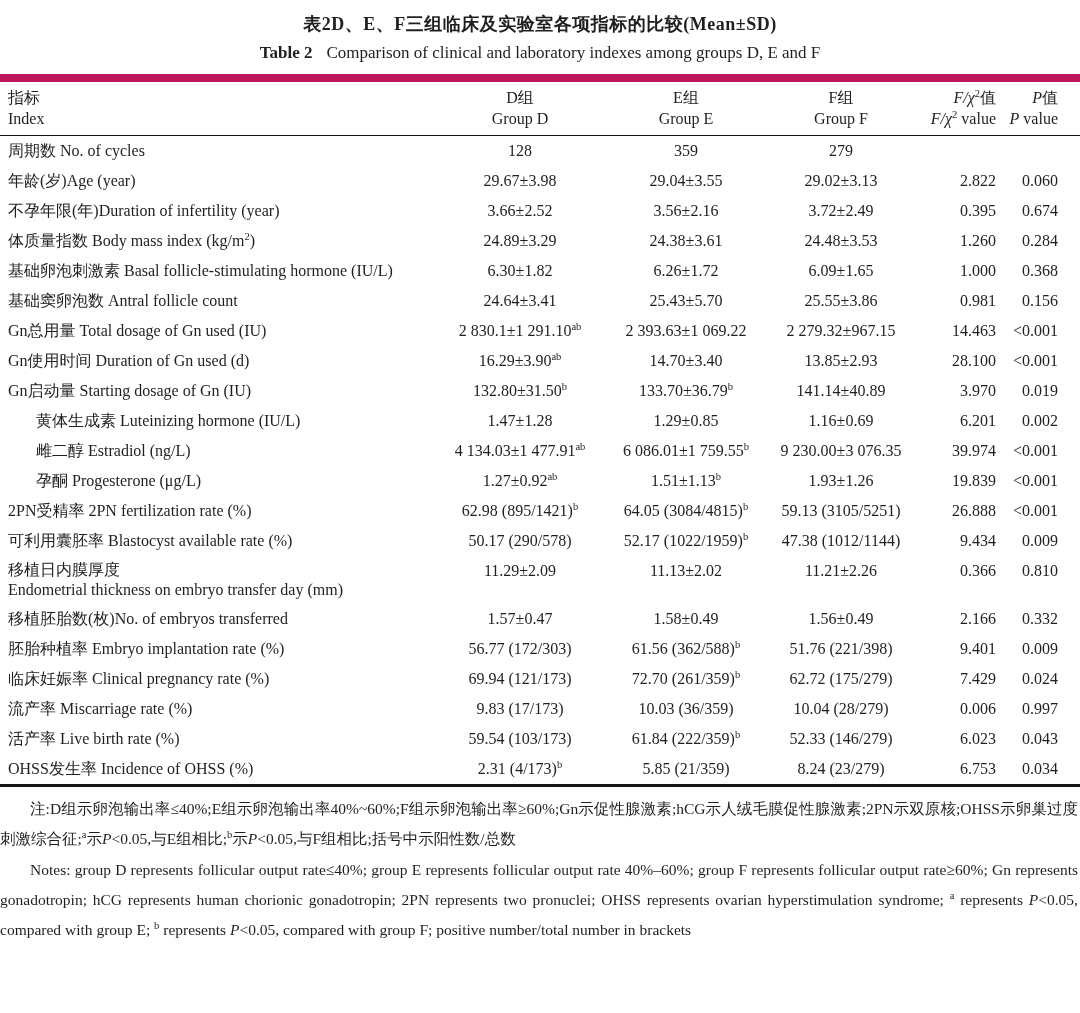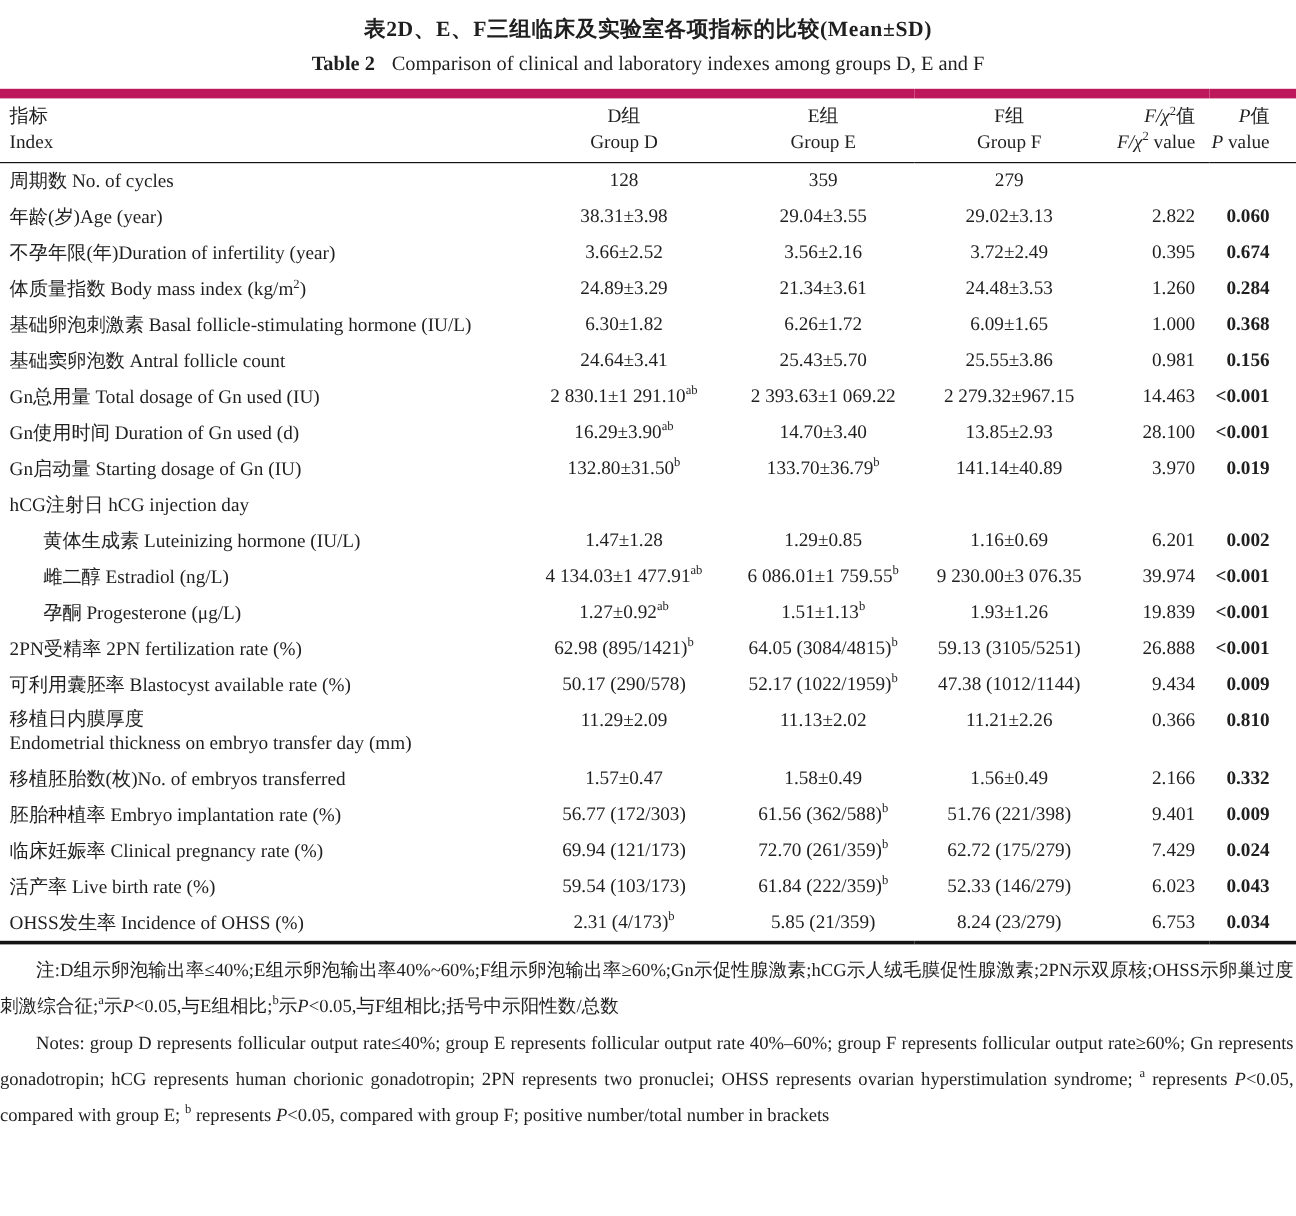--- a/index.html
+++ b/index.html
@@ -28,21 +28,21 @@
   thead th.c-label{text-align:left;padding-left:8px;}
   thead th.c-d,thead th.c-e,thead th.c-f{text-align:center;}
   thead th.c-fv{text-align:right;padding-right:12px;}
   thead th.c-p{text-align:right;padding-right:22px;}
 
   tbody td{font-size:16px;height:30px;padding:0;vertical-align:middle;white-space:nowrap;}
   td.c-label{text-align:left;padding-left:8px;overflow:hidden;}
   tr.indent td.c-label{padding-left:36px;}
   td.val{text-align:center;}
   td.c-fv{text-align:right;padding-right:12px;}
-  td.c-p{text-align:right;padding-right:22px;font-weight:bold;}
+  td.c-p{text-align:right;padding-right:22px;}
 
   tr.tall td{vertical-align:top;}
   tr.tall td.c-label div{line-height:20px;}
   tr.tall td.c-label{padding-top:4px;padding-bottom:4px;white-space:normal;}
   tr.tall td.val,tr.tall td.c-fv,tr.tall td.c-p{padding-top:5px;line-height:20px;}
 
   sup{font-size:10.5px;line-height:0;vertical-align:super;}
   i{font-style:italic;}
 
   
@@ -108,42 +108,42 @@
           <td class="c-d val">128</td>
           <td class="c-e val">359</td>
           <td class="c-f val">279</td>
           <td class="c-fv"></td>
           <td class="c-p"></td>
         </tr>
         <tr>
           <td class="c-label">
             <div>年龄(岁)Age (year)</div>
           </td>
-          <td class="c-d val">38.31±3.98</td>
+          <td class="c-d val">29.67±3.98</td>
           <td class="c-e val">29.04±3.55</td>
           <td class="c-f val">29.02±3.13</td>
           <td class="c-fv">2.822</td>
           <td class="c-p">0.060</td>
         </tr>
         <tr>
           <td class="c-label">
             <div>不孕年限(年)Duration of infertility (year)</div>
           </td>
           <td class="c-d val">3.66±2.52</td>
           <td class="c-e val">3.56±2.16</td>
           <td class="c-f val">3.72±2.49</td>
           <td class="c-fv">0.395</td>
           <td class="c-p">0.674</td>
         </tr>
         <tr>
           <td class="c-label">
             <div>体质量指数 Body mass index (kg/m<sup>2</sup>)</div>
           </td>
           <td class="c-d val">24.89±3.29</td>
-          <td class="c-e val">21.34±3.61</td>
+          <td class="c-e val">24.38±3.61</td>
           <td class="c-f val">24.48±3.53</td>
           <td class="c-fv">1.260</td>
           <td class="c-p">0.284</td>
         </tr>
         <tr>
           <td class="c-label">
             <div>基础卵泡刺激素 Basal follicle-stimulating hormone (IU/L)</div>
           </td>
           <td class="c-d val">6.30±1.82</td>
           <td class="c-e val">6.26±1.72</td>
@@ -184,30 +184,20 @@
         <tr>
           <td class="c-label">
             <div>Gn启动量 Starting dosage of Gn (IU)</div>
           </td>
           <td class="c-d val">132.80±31.50<sup>b</sup></td>
           <td class="c-e val">133.70±36.79<sup>b</sup></td>
           <td class="c-f val">141.14±40.89</td>
           <td class="c-fv">3.970</td>
           <td class="c-p">0.019</td>
         </tr>
-        <tr>
-          <td class="c-label">
-            <div>hCG注射日 hCG injection day</div>
-          </td>
-          <td class="c-d val"></td>
-          <td class="c-e val"></td>
-          <td class="c-f val"></td>
-          <td class="c-fv"></td>
-          <td class="c-p"></td>
-        </tr>
         <tr class="indent">
           <td class="c-label">
             <div>黄体生成素 Luteinizing hormone (IU/L)</div>
           </td>
           <td class="c-d val">1.47±1.28</td>
           <td class="c-e val">1.29±0.85</td>
           <td class="c-f val">1.16±0.69</td>
           <td class="c-fv">6.201</td>
           <td class="c-p">0.002</td>
         </tr>
@@ -287,20 +277,30 @@
             <div>临床妊娠率 Clinical pregnancy rate (%)</div>
           </td>
           <td class="c-d val">69.94 (121/173)</td>
           <td class="c-e val">72.70 (261/359)<sup>b</sup></td>
           <td class="c-f val">62.72 (175/279)</td>
           <td class="c-fv">7.429</td>
           <td class="c-p">0.024</td>
         </tr>
         <tr>
           <td class="c-label">
+            <div>流产率 Miscarriage rate (%)</div>
+          </td>
+          <td class="c-d val">9.83 (17/173)</td>
+          <td class="c-e val">10.03 (36/359)</td>
+          <td class="c-f val">10.04 (28/279)</td>
+          <td class="c-fv">0.006</td>
+          <td class="c-p">0.997</td>
+        </tr>
+        <tr>
+          <td class="c-label">
             <div>活产率 Live birth rate (%)</div>
           </td>
           <td class="c-d val">59.54 (103/173)</td>
           <td class="c-e val">61.84 (222/359)<sup>b</sup></td>
           <td class="c-f val">52.33 (146/279)</td>
           <td class="c-fv">6.023</td>
           <td class="c-p">0.043</td>
         </tr>
         <tr>
           <td class="c-label">

